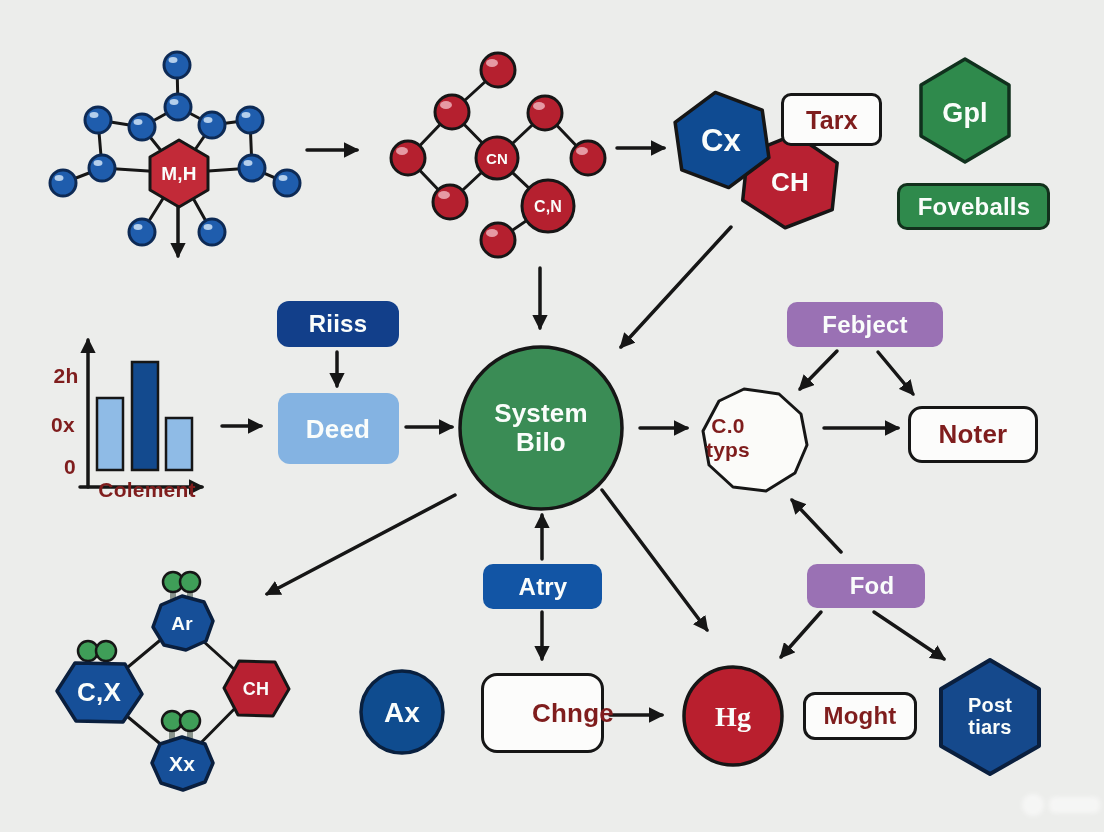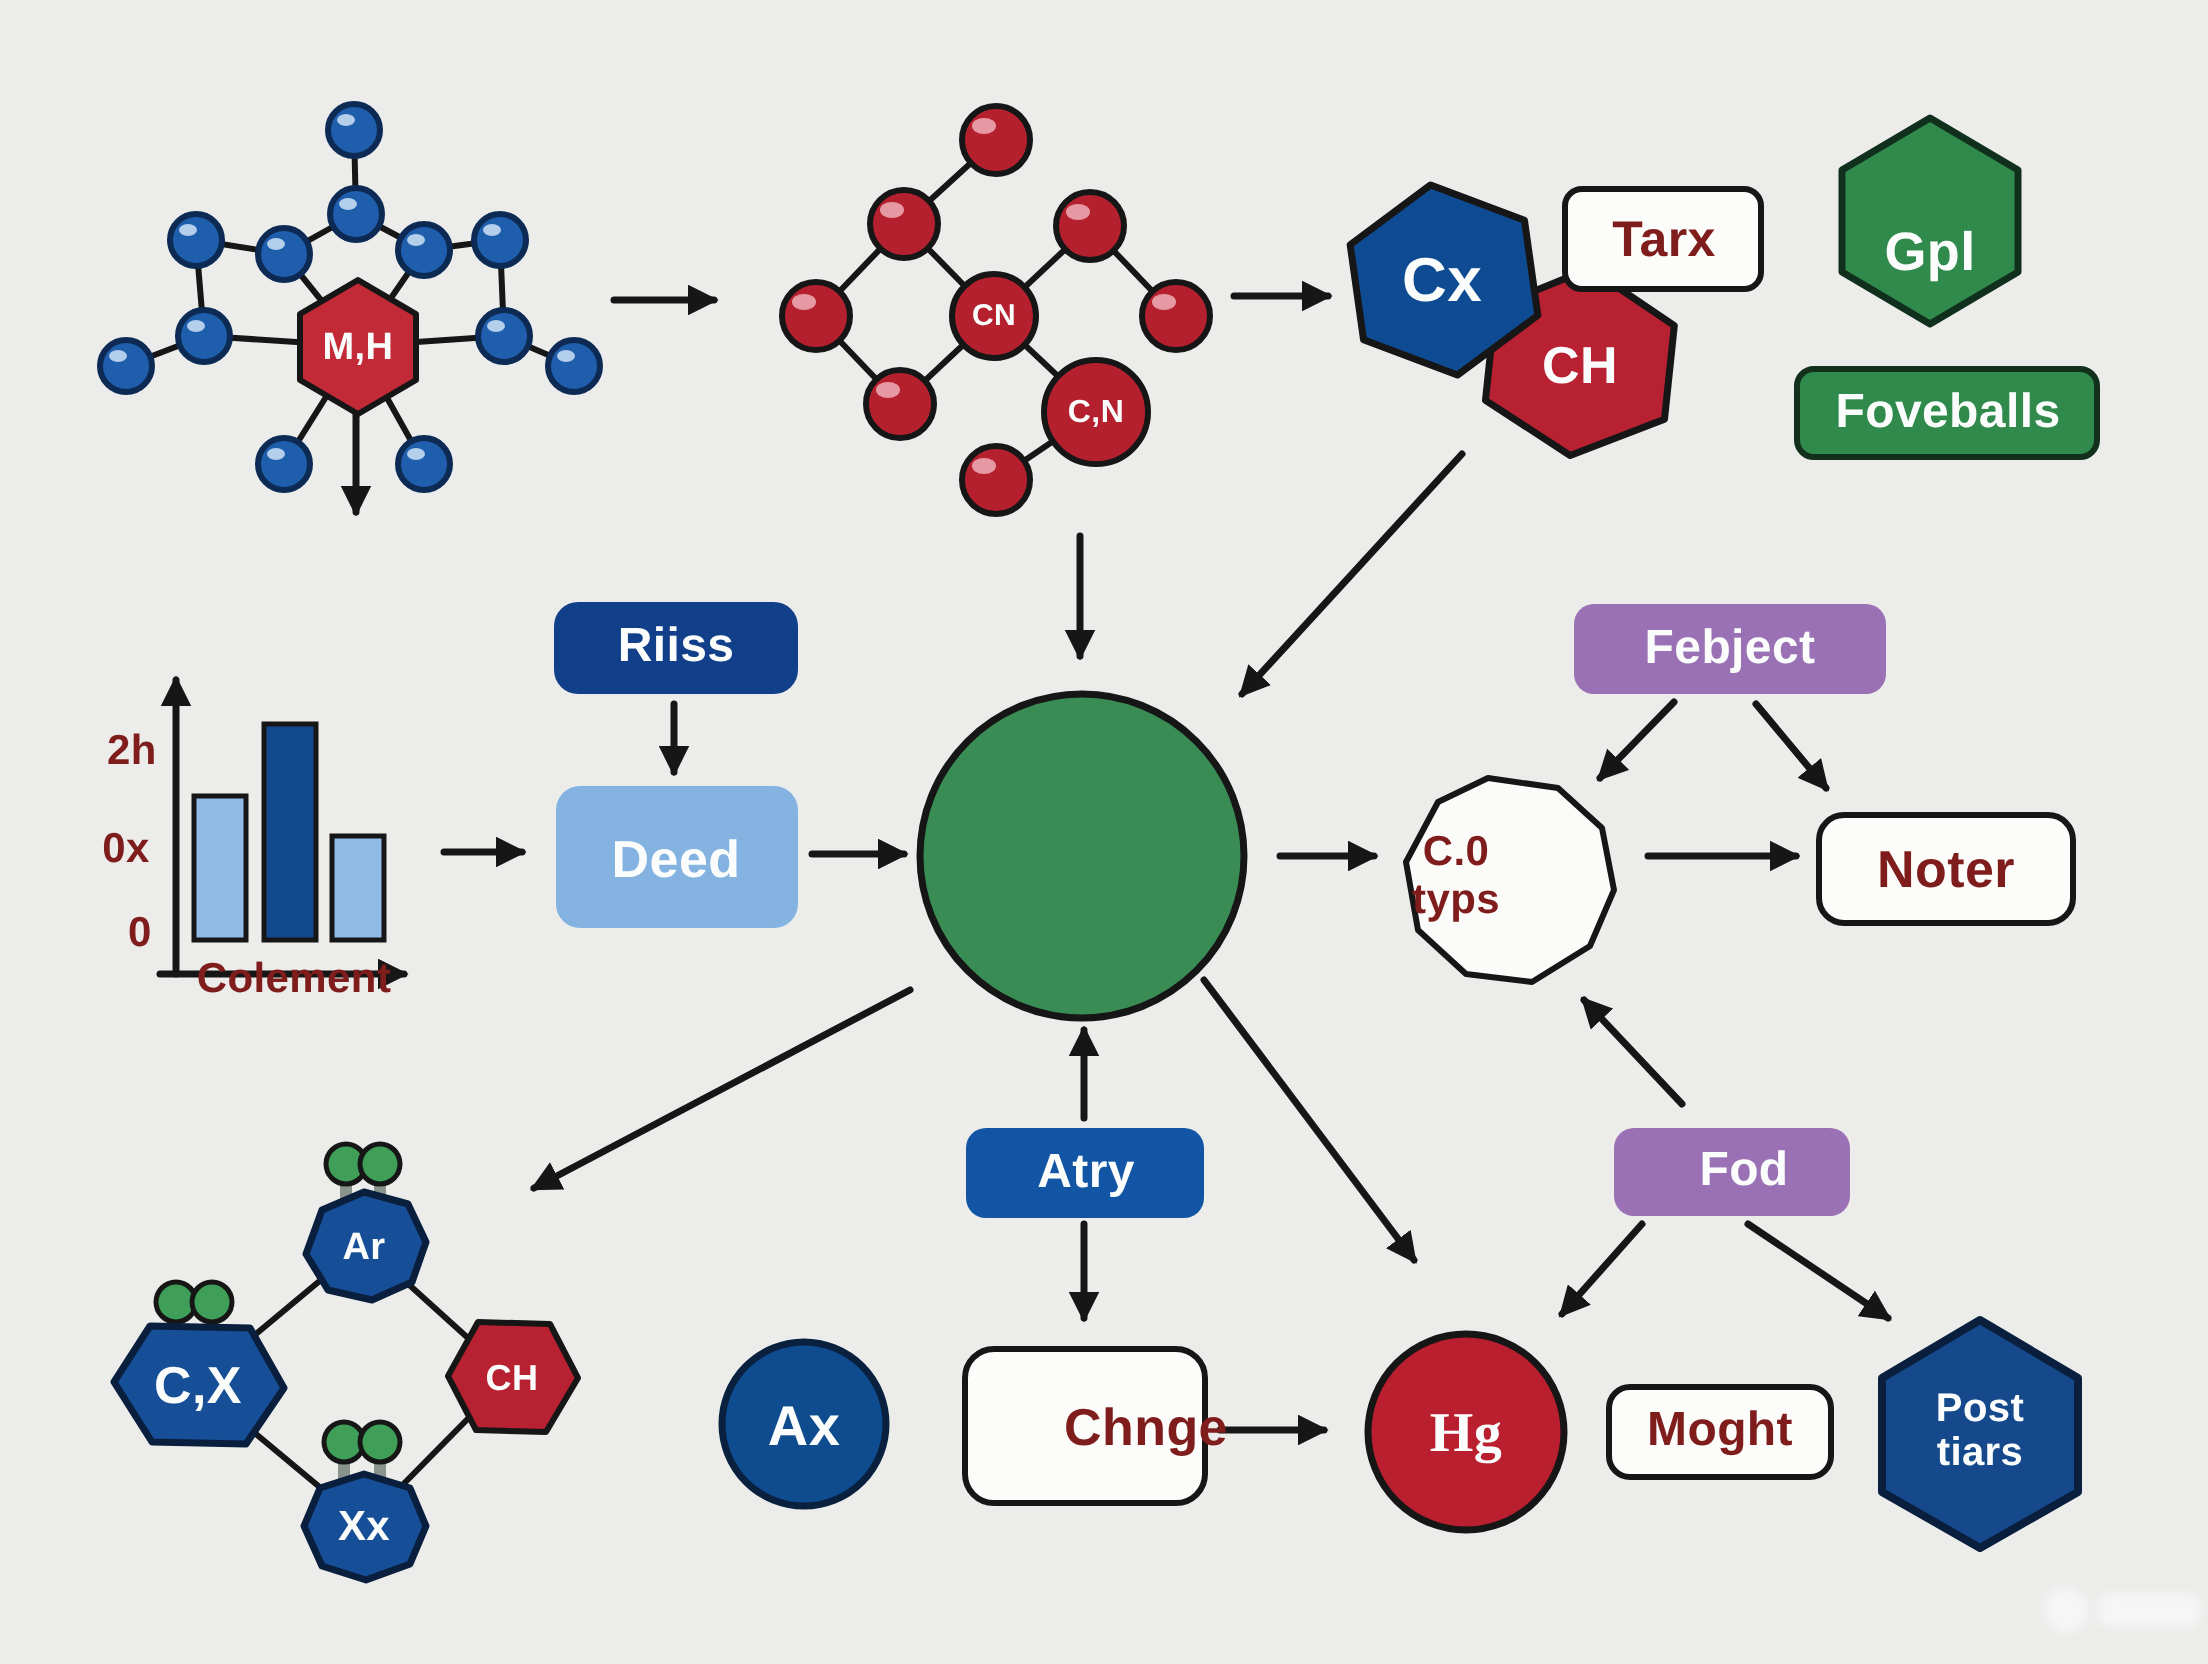--- a/index.html
+++ b/index.html
@@ -194,30 +194,34 @@
       <span class="wm-c"></span>
       <span class="wm-b"></span>
     </div>
 
   <div class="lbl w" style="left:179px;top:174px;font-size:19px;">M,H</div>
   <div class="lbl w" style="left:497px;top:159px;font-size:15px;">CN</div>
   <div class="lbl w" style="left:548px;top:207px;font-size:16px;text-align:center;">C,N</div>
   <div class="lbl w" style="left:721px;top:141px;font-size:31px;">Cx</div>
   <div class="lbl w" style="left:790px;top:183px;font-size:26px;">CH</div>
   <div class="lbl k" style="left:832px;top:120px;font-size:25px;">Tarx</div>
-  <div class="lbl w" style="left:965px;top:126px;font-size:27px;">Gpl</div>
+  <div class="lbl w" style="left:965px;top:113px;font-size:27px;">Gpl</div>
   <div class="lbl w" style="left:974px;top:207px;font-size:24px;">Foveballs</div>
 
   <div class="lbl k" style="left:66px;top:376px;font-size:21px;">2h</div>
   <div class="lbl k" style="left:63px;top:425px;font-size:21px;">0x</div>
   <div class="lbl k" style="left:70px;top:467px;font-size:21px;">0</div>
   <div class="lbl k" style="left:147px;top:490px;font-size:21px;font-weight:600;">Colement</div>
 
   <div class="lbl w" style="left:338px;top:324px;font-size:24px;">Riiss</div>
   <div class="lbl w" style="left:338px;top:430px;font-size:26px;">Deed</div>
+  <div class="lbl w" style="left:541px;top:428px;font-size:26px;font-weight:600;">
+    <span>System</span><br>
+    <span>Bilo</span>
+  </div>
   <div class="lbl w" style="left:865px;top:325px;font-size:24px;">Febject</div>
   <div class="lbl k" style="left:728px;top:438px;font-size:21px;text-align:center;">
     <span>C.0</span><br>
     <span>typs</span>
   </div>
   <div class="lbl k" style="left:973px;top:435px;font-size:26px;">Noter</div>
   <div class="lbl w" style="left:543px;top:587px;font-size:24px;">Atry</div>
   <div class="lbl w" style="left:402px;top:713px;font-size:28px;">Ax</div>
   <div class="lbl k" style="left:543px;top:714px;font-size:26px;margin-left:30px;">Chnge</div>
   <div class="lbl w" style="left:733px;top:717px;font-size:28px;font-family:'Liberation Serif','DejaVu Serif',serif;">Hg</div>

